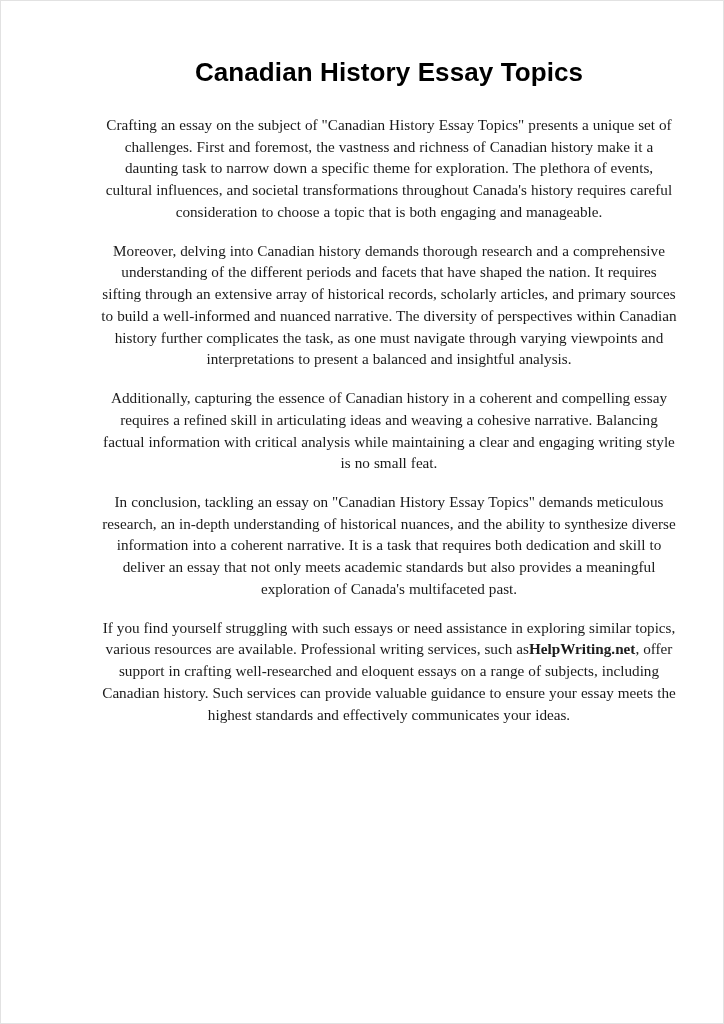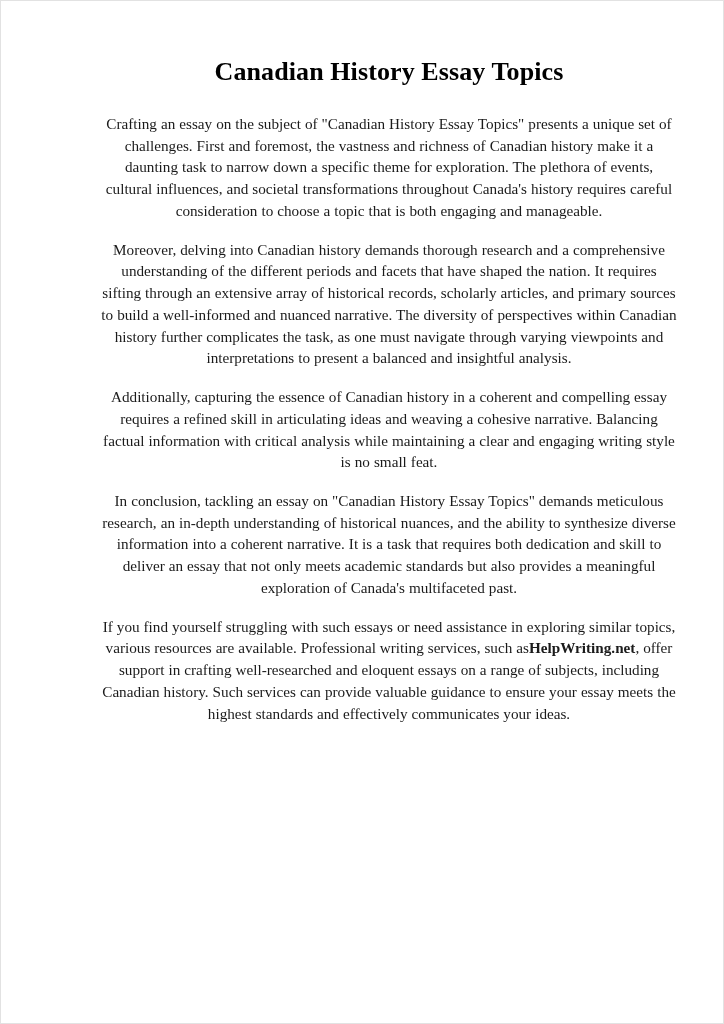--- a/index.html
+++ b/index.html
@@ -21,21 +21,21 @@
     box-sizing: border-box;
     border: 1px solid #e2e2e2;
   }
   .doc {
     position: absolute;
     left: 100px;
     top: 56px;
     width: 576px;
   }
   .doc-title {
-    font-family: Liberation Serif, serif;
+    font-family: Liberation Sans, sans-serif;
     font-size: 26px;
     font-weight: bold;
     text-align: center;
     color: #000000;
     margin: 0 0 26px 0;
     letter-spacing: 0.1px;
   }
   .para {
     font-size: 15.2px;
     line-height: 1.43;

